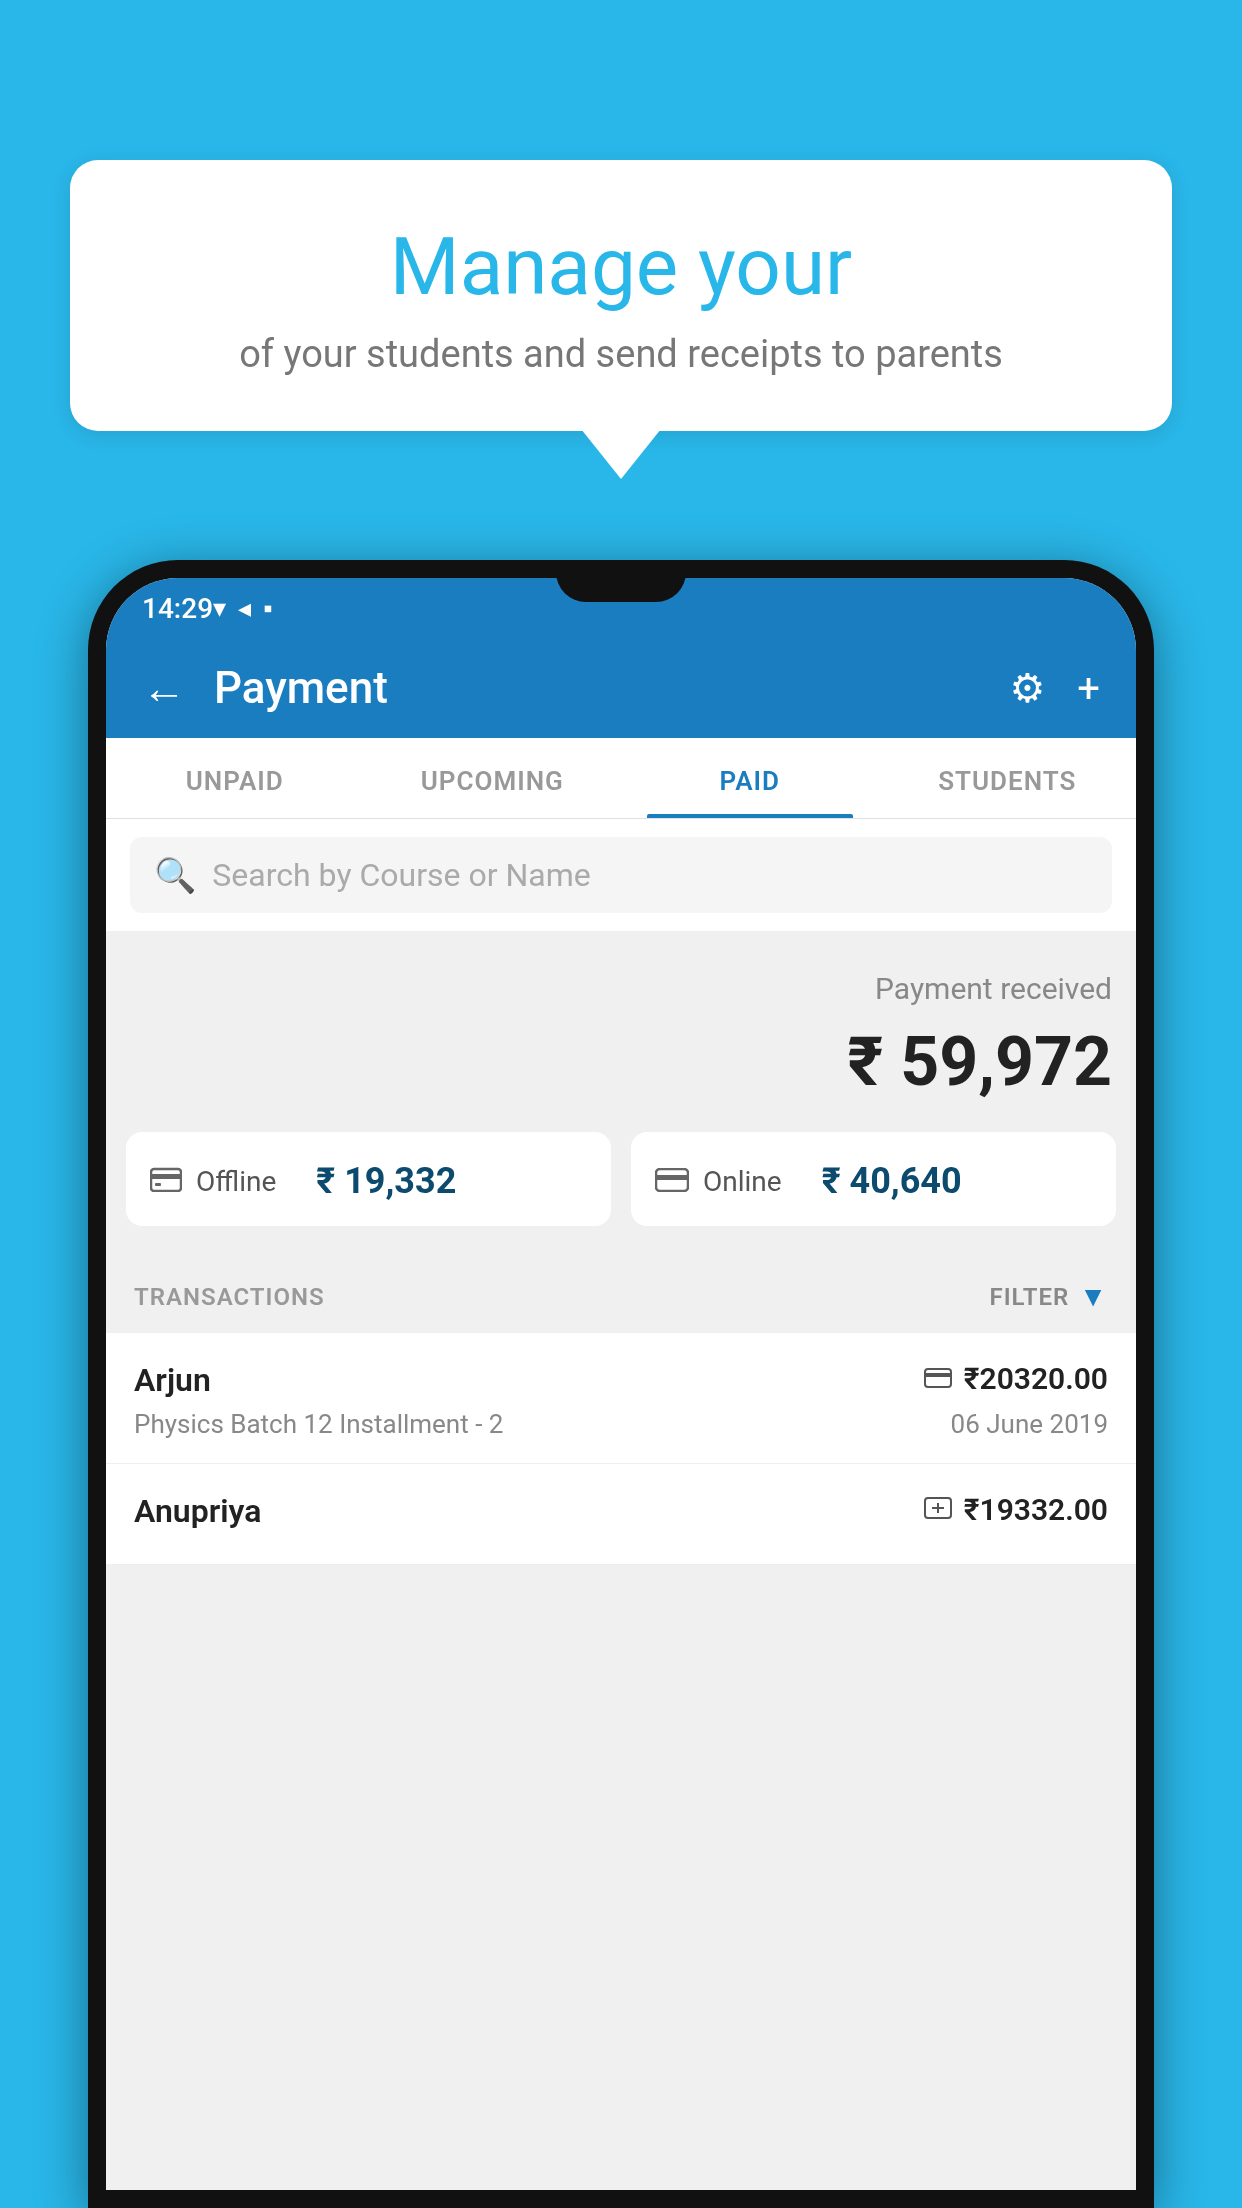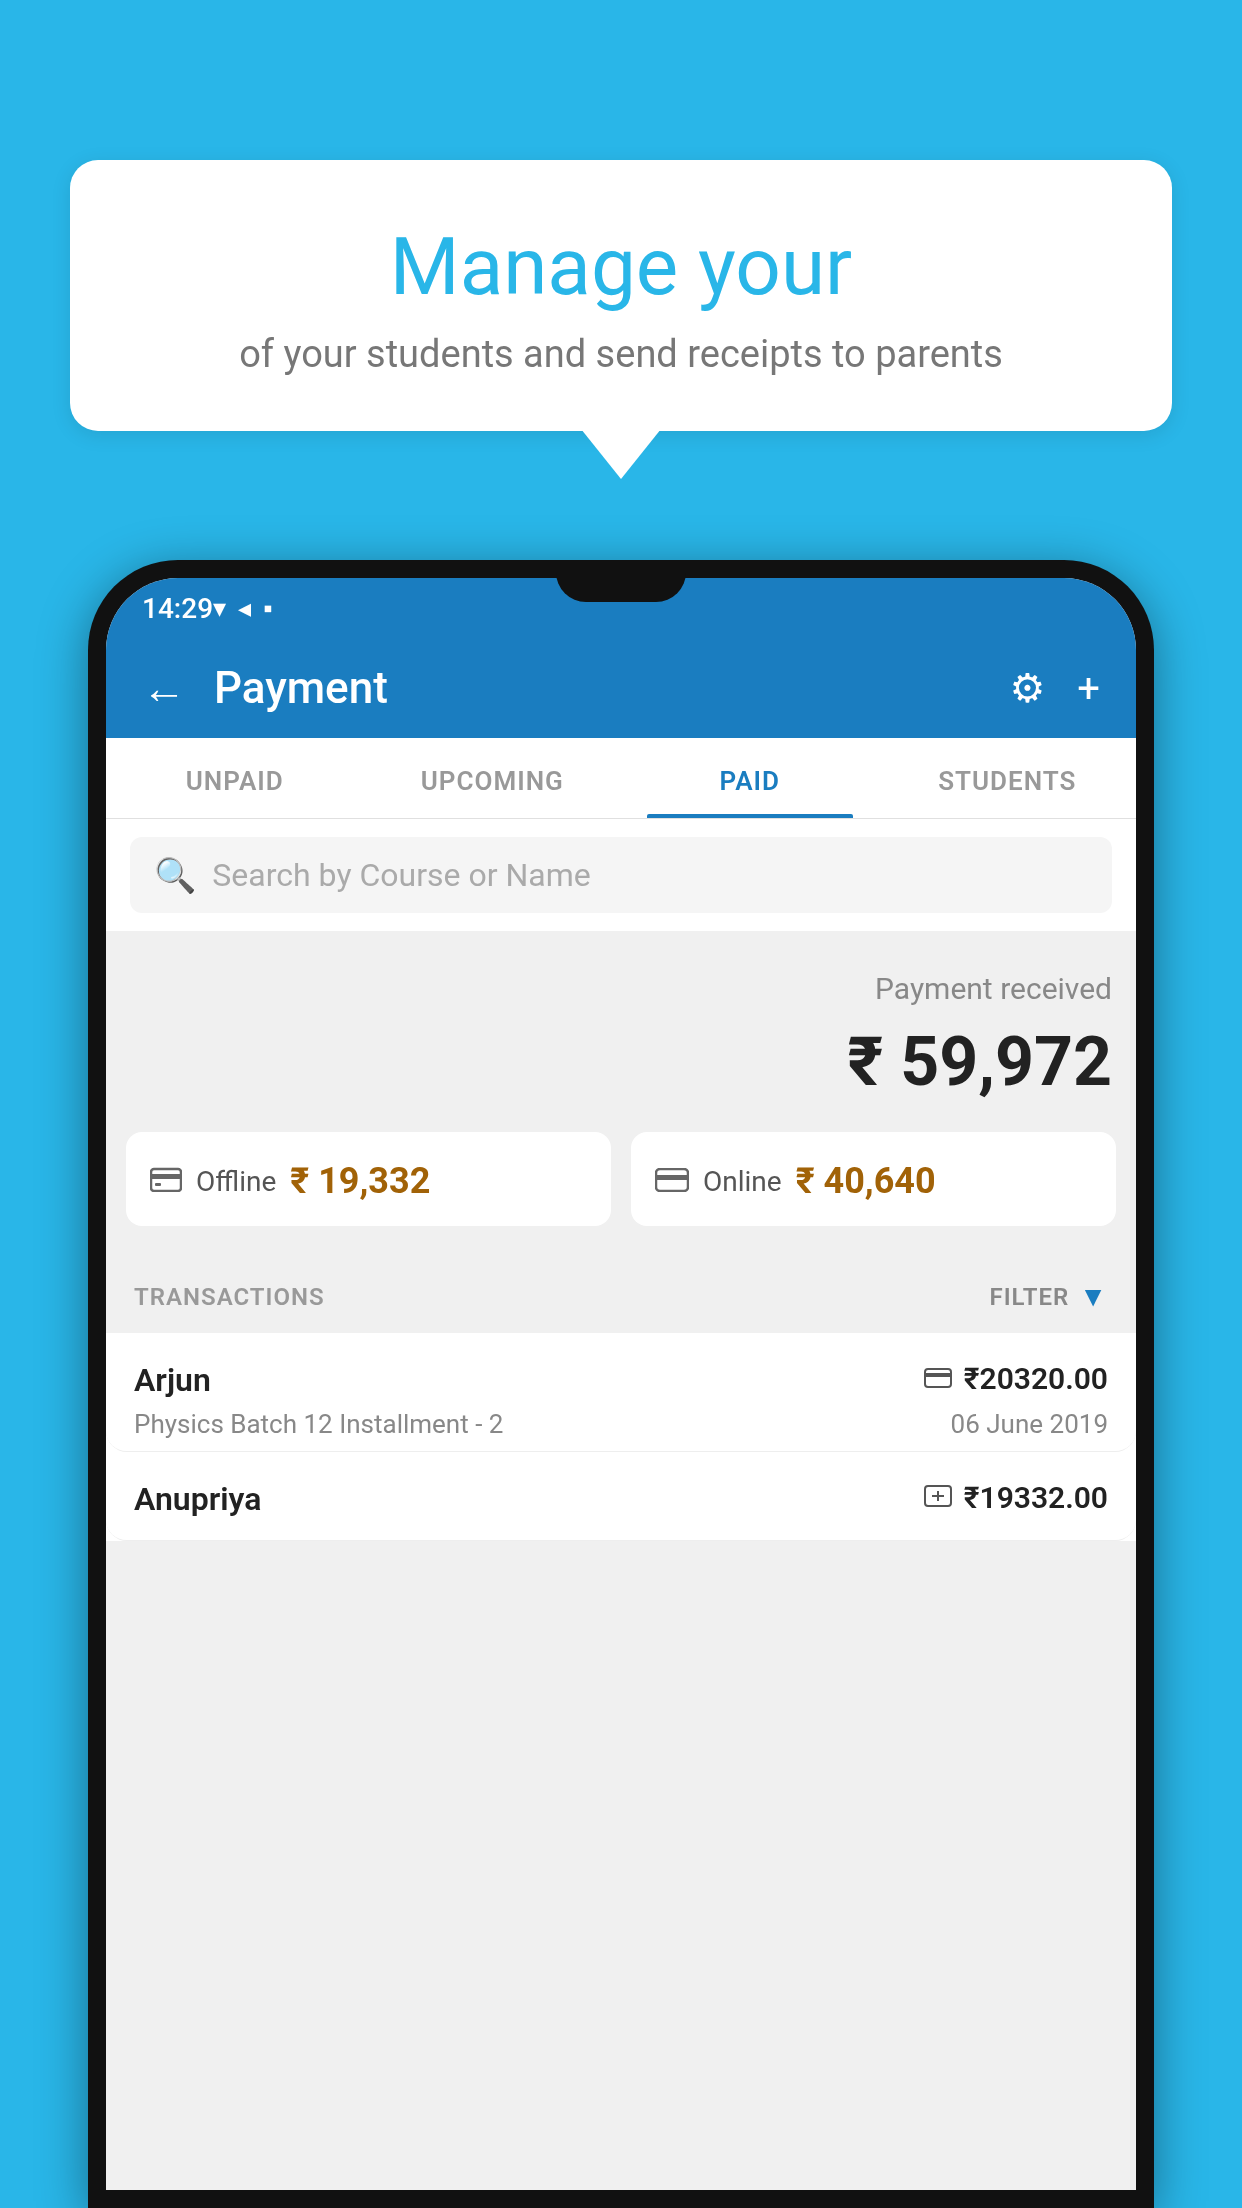--- a/index.html
+++ b/index.html
@@ -244,21 +244,22 @@
       font-size: 32px;
       color: #666;
     }
     .card-type {
       font-size: 28px;
       color: #555;
     }
     .card-amount {
       font-size: 36px;
       font-weight: 700;
-      color: #a16207;
+      color: #0c4a6e;
+      margin-left: 26px;
     }
 
     
     .transactions-header {
       display: flex;
       justify-content: space-between;
       align-items: center;
       padding: 24px 28px 20px;
       background: #f0f0f0;
     }
@@ -281,23 +282,22 @@
     .filter-icon {
       color: #1a7dc0;
       font-size: 28px;
     }
 
     
     .transaction-list {
       background: #fff;
     }
     .transaction-row {
-      padding: 28px 28px 12px;
+      padding: 28px 28px 24px;
       border-bottom: 1px solid #eee;
-      border-radius: 21px;
     }
     .transaction-row-top {
       display: flex;
       justify-content: space-between;
       align-items: flex-start;
       margin-bottom: 10px;
     }
     .trans-name {
       font-size: 32px;
       font-weight: 600;

